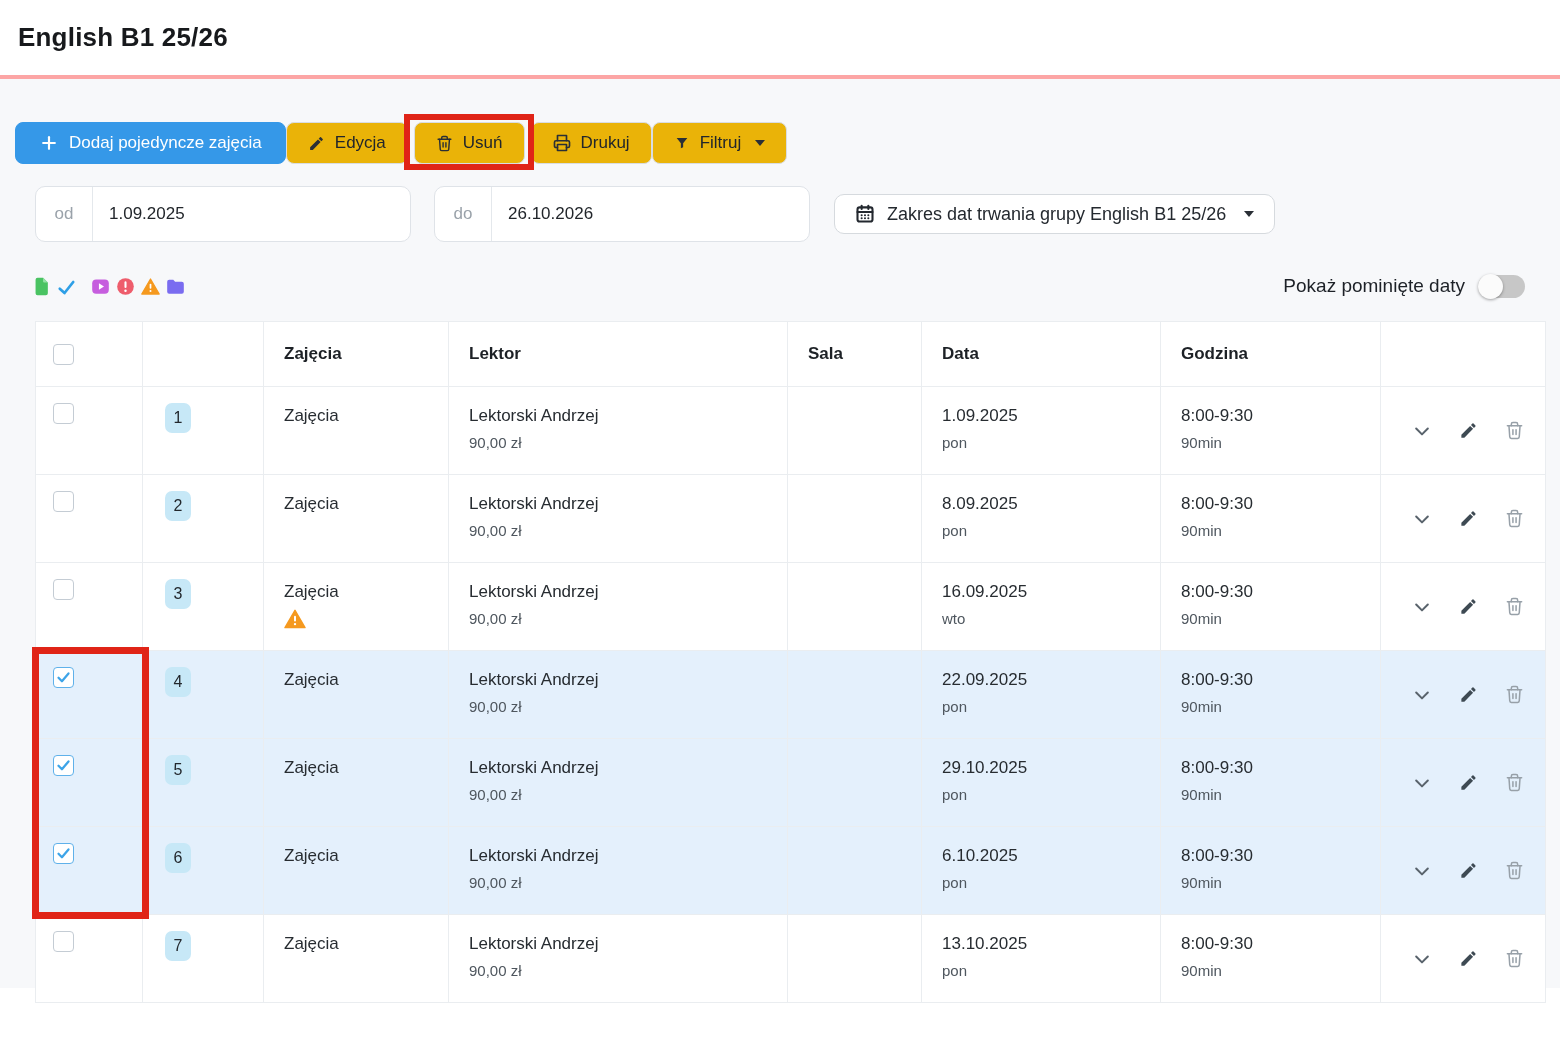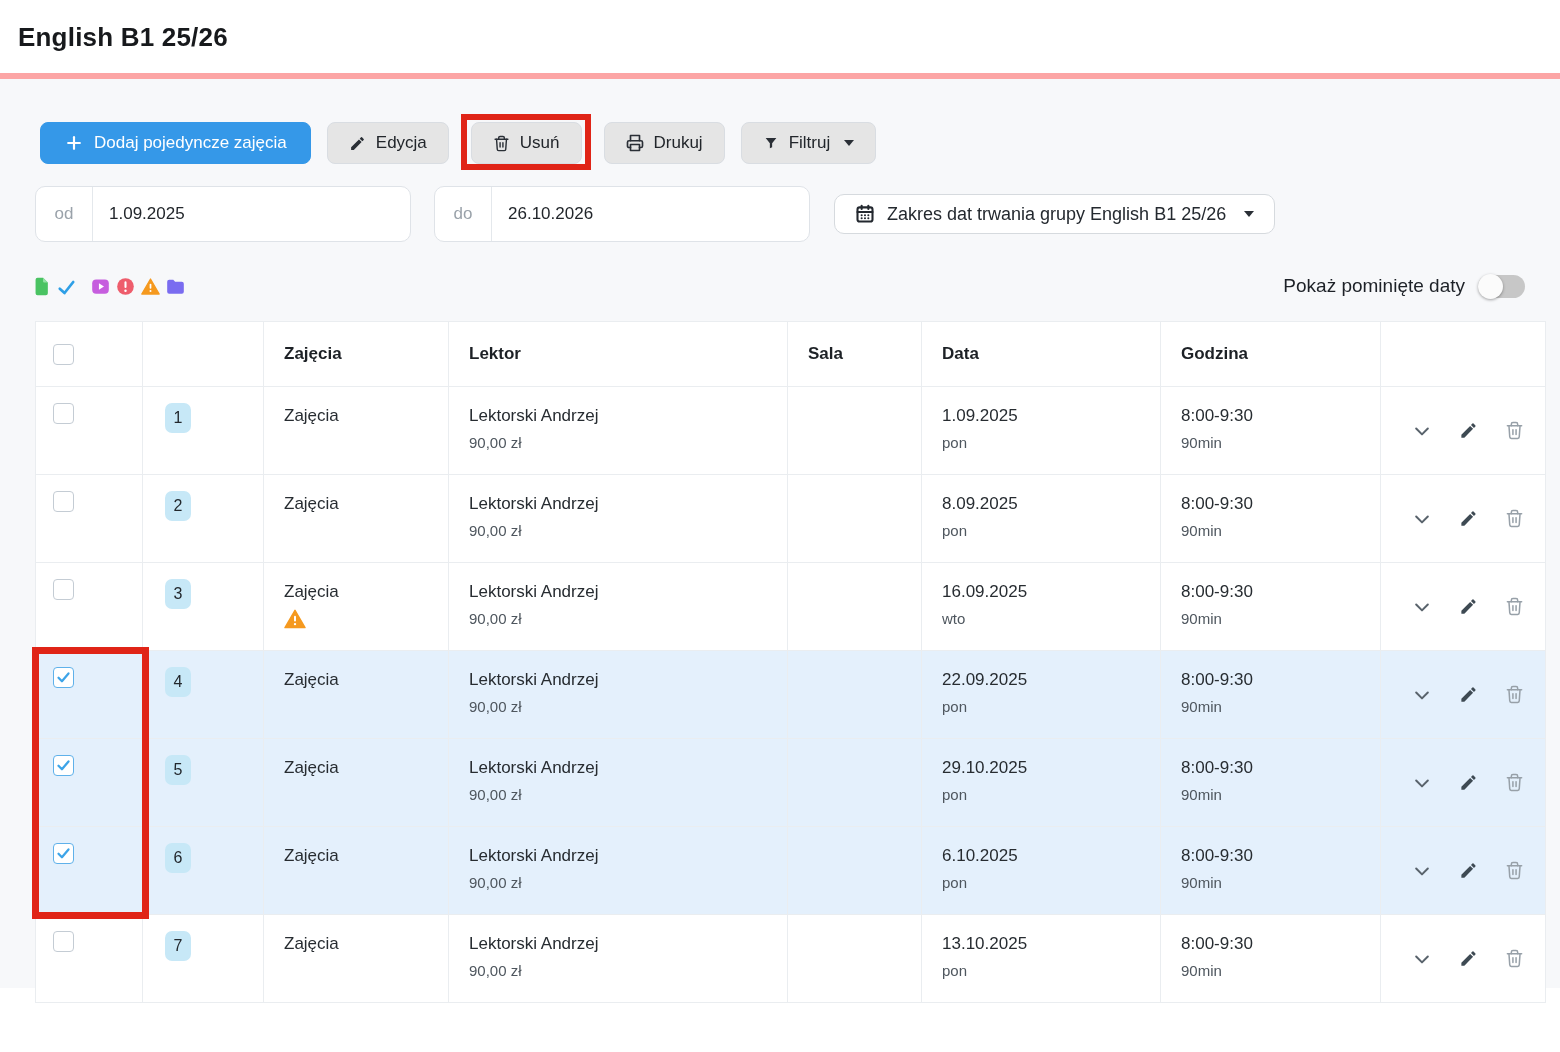--- a/index.html
+++ b/index.html
@@ -1,34 +1,34 @@
 <!DOCTYPE html>
 <html lang="pl"><head>
 <meta charset="utf-8">
 <style>
   * { margin:0; padding:0; box-sizing:border-box; }
   html,body { background:#ffffff; }
   body { font-family:"Liberation Sans","DejaVu Sans",sans-serif; color:#22262b; }
   .page { position:relative; width:1560px; height:1052px; overflow:hidden; background:#ffffff; }
 
   
-  .app-header { height:79px; padding:22px 18px 0 18px; background:#fff; border-bottom:6px solid #fca5a5; }
+  .app-header { height:79px; padding:22px 18px 0 18px; background:#fff; border-bottom:4px solid #fca5a5; }
   .page-title { font-size:26px; font-weight:700; color:#17191c; letter-spacing:.2px; }
 
   
   .tabbar { height:64px; background:#fff; border-bottom:1px solid #e4e8ec; display:flex; align-items:center; padding:0 14px; gap:41px; }
   .tab { font-size:17px; color:#23282e; cursor:pointer; white-space:nowrap; position:relative; height:64px; display:flex; align-items:center; }
   .tab.annotated::after { content:""; position:absolute; left:-17px; right:-16px; top:10px; bottom:-3px; border:6px solid #e02417; pointer-events:none; }
 
   
   .content { background:#f7f8fa; height:909px; padding-top:43px; }
 
   
-  .toolbar { display:flex; align-items:center; gap:16px; margin-left:40px; }
-  .btn { height:42px; display:inline-flex; align-items:center; gap:10px; border-radius:8px; font-size:17px; cursor:pointer; border:1px solid #d9dde2; background:#e5e5e5; color:#22262b; padding:0 21px; }
+  .toolbar { display:flex; align-items:center; margin-left:15px; }
+  .btn { height:42px; display:inline-flex; align-items:center; gap:10px; border-radius:8px; font-size:17px; cursor:pointer; border:1px solid #d9dde2; background:#eab308; color:#22262b; padding:0 21px; }
   .btn svg { flex:0 0 auto; }
   .btn-primary { background:#3598e8; border-color:#3598e8; color:#fff; padding:0 23px; }
   .annotated-btn-wrap { position:relative; display:inline-flex; margin:0 6px; }
   .annotated-btn-wrap::after { content:""; position:absolute; left:-10px; right:-9px; top:-8px; bottom:-6px; border:6px solid #e02417; pointer-events:none; }
   .caret { width:0; height:0; border-left:5px solid transparent; border-right:5px solid transparent; border-top:6px solid #2a2f36; display:inline-block; margin-left:4px; }
 
   
   .filters { display:flex; align-items:center; margin:22px 0 0 35px; }
   .input-group { display:flex; align-items:center; width:376px; height:56px; background:#fff; border:1px solid #dfe3e8; border-radius:10px; overflow:hidden; }
   .input-group + .input-group { margin-left:23px; }

